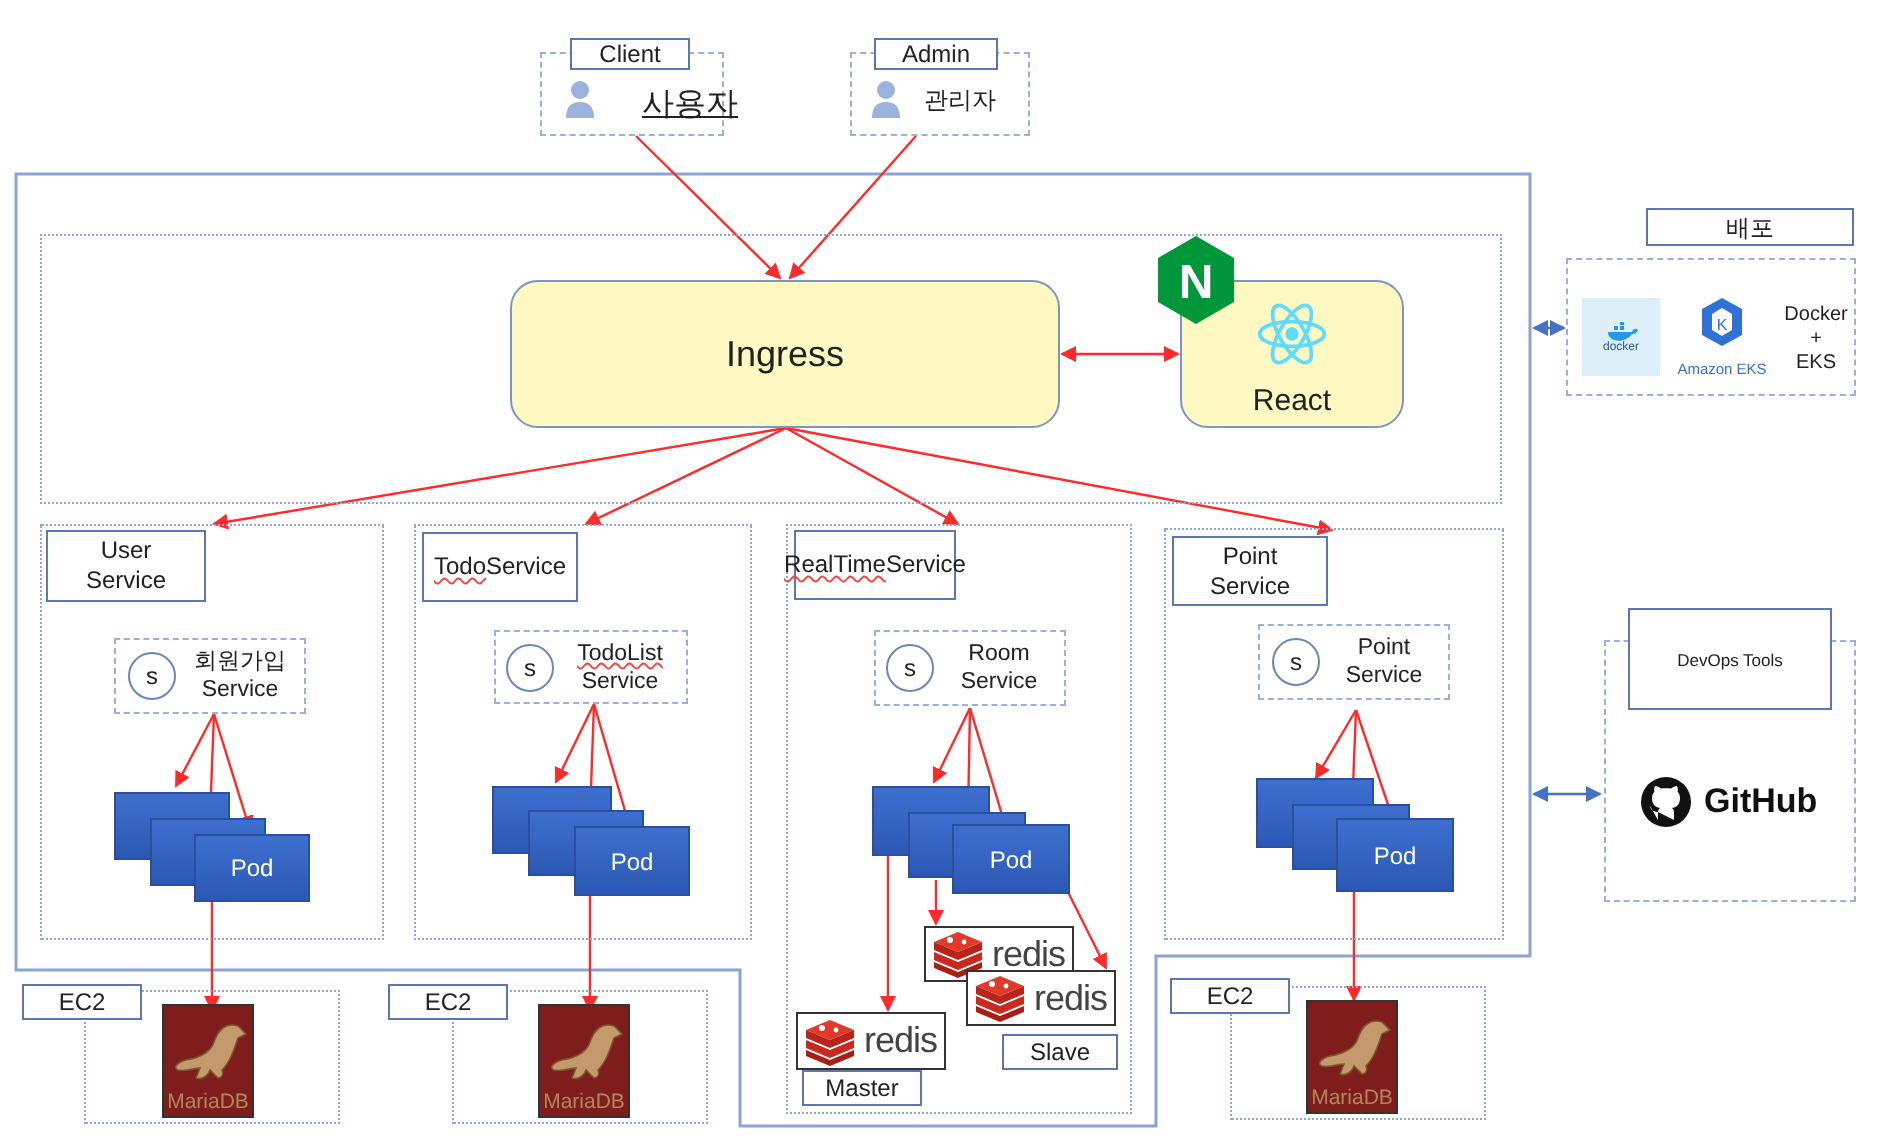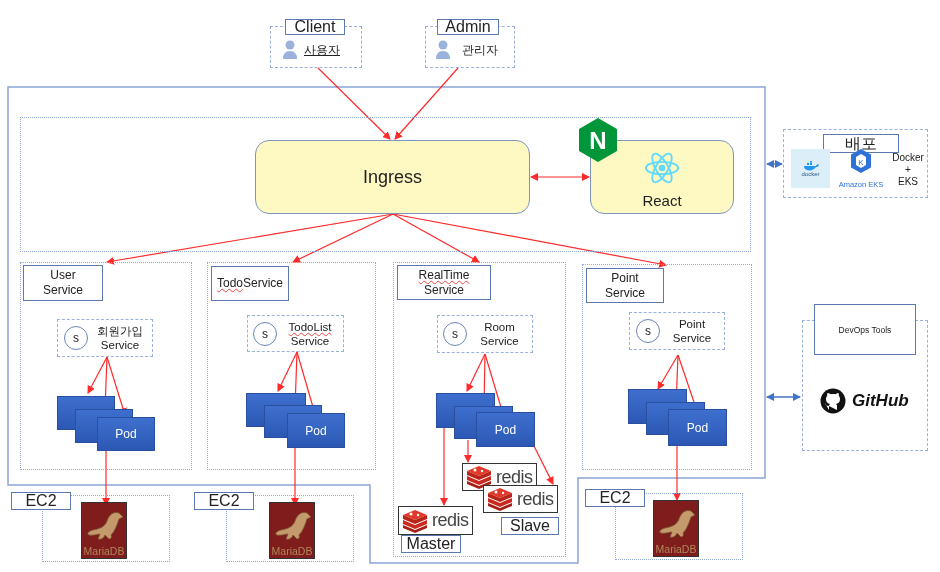--- a/index.html
+++ b/index.html
@@ -2,21 +2,21 @@
 <html><head>
 <meta charset="utf-8">
 <style>
   html, body { margin:0; padding:0; background:#ffffff; }
   body { width:940px; height:572px; position:relative; overflow:hidden;
          font-family:"Liberation Sans", "DejaVu Sans", sans-serif; color:#222; }
   .abs { position:absolute; box-sizing:border-box; }
   .dotted { border:1.5px dotted #8fa8d8; }
   .dashed { border:1.5px dashed #9ab1dc; }
   .label-box { background:#fff; border:1.5px solid #5b79b0; display:flex; align-items:center;
-               justify-content:center; text-align:center; font-size:16px; line-height:14px; }
+               justify-content:center; text-align:center; font-size:12px; line-height:14px; }
   .svc-title { font-size:12px; line-height:15px; }
   .round-box { border:1.5px solid #7d95c0; border-radius:14px; background:#fef9c3;
                display:flex; align-items:center; justify-content:center; }
   .s-circle { width:22px; height:22px; border:1.3px solid #6c86b8; border-radius:50%;
               display:flex; align-items:center; justify-content:center; font-size:12px; background:#fff; }
   .sbox-text { font-size:11.5px; line-height:14px; text-align:center; }
   .pod { background:linear-gradient(#3e6fce,#2c58b4); border:1px solid #2a4f9e; color:#fff;
          font-size:12px; display:flex; align-items:center; justify-content:center; }
   .redis { border:1.5px solid #333; background:#fff; display:flex; align-items:center; }
   .redis-word { font-size:18px; color:#444; margin-left:3px; letter-spacing:-0.5px; }
@@ -84,37 +84,37 @@
 </svg>
 
 <div class="abs dashed" style="left:270px;top:26px;width:92px;height:42px;"></div>
 <div class="abs label-box" style="left:285px;top:19px;width:60px;height:16px;">Client</div>
 <div class="abs" style="left:282px;top:40px;width:16px;height:20px;">
   <svg width="16" height="20">
       <circle cx="8" cy="5" r="4.5" fill="#9bb3dc"></circle>
       <path d="M1,19 Q1,11 8,11 Q15,11 15,19 Z" fill="#9bb3dc"></path>
     </svg>
 </div>
-<div class="abs" style="left:304px;top:42px;font-size:12px;text-decoration:underline;">사용자</div>
+<div class="abs" style="left:321px;top:42px;font-size:16px;text-decoration:underline;">사용자</div>
 
 <div class="abs dashed" style="left:425px;top:26px;width:90px;height:42px;"></div>
 <div class="abs label-box" style="left:437px;top:19px;width:62px;height:16px;">Admin</div>
 <div class="abs" style="left:435px;top:40px;width:16px;height:20px;">
   <svg width="16" height="20">
       <circle cx="8" cy="5" r="4.5" fill="#9bb3dc"></circle>
       <path d="M1,19 Q1,11 8,11 Q15,11 15,19 Z" fill="#9bb3dc"></path>
     </svg>
 </div>
 <div class="abs" style="left:462px;top:42px;font-size:12px;">관리자</div>
 
 <div class="abs dotted" style="left:20px;top:117px;width:731px;height:135px;"></div>
 <div class="abs round-box" style="left:255px;top:140px;width:275px;height:74px;">
   <span style="font-size:18px;">Ingress</span>
 </div>
-<div class="abs round-box" style="left:590px;top:140px;width:144px;height:74px;flex-direction:column;">
+<div class="abs round-box" style="left:590px;top:140px;width:112px;height:74px;flex-direction:column;">
   <span style="margin-top:4px;">
     <svg width="38" height="36" viewBox="-20 -18 40 36">
       <circle r="3.5" fill="#61dafb"></circle>
       <g fill="none" stroke="#61dafb" stroke-width="2">
         <ellipse rx="17" ry="6.5"></ellipse>
         <ellipse rx="17" ry="6.5" transform="rotate(60)"></ellipse>
         <ellipse rx="17" ry="6.5" transform="rotate(120)"></ellipse>
       </g>
     </svg>
   </span>
@@ -157,21 +157,21 @@
       <div>Service</div>
     </div>
 </div>
 <div class="abs pod" style="left:246px;top:393px;width:60px;height:34px;"></div>
 <div class="abs pod" style="left:264px;top:405px;width:58px;height:33px;">
     <span>P</span>
   </div>
 <div class="abs pod" style="left:287px;top:413px;width:58px;height:35px;">Pod</div>
 
 <div class="abs dotted" style="left:393px;top:262px;width:173px;height:295px;"></div>
-<div class="abs label-box svc-title" style="left:397px;top:265px;width:94px;height:35px;flex-direction:column;">
+<div class="abs label-box svc-title" style="left:397px;top:265px;width:81px;height:35px;flex-direction:row;">
   <span class="redfont-underline">RealTime</span>
     <span>Service</span>
 </div>
 <div class="abs dashed" style="left:437px;top:315px;width:96px;height:38px;display:flex;align-items:center;">
   <div class="s-circle" style="margin-left:5px;">s</div>
   <div class="sbox-text" style="flex:1;">
       <div>Room</div>
       <div>Service</div>
     </div>
 </div>
@@ -256,21 +256,21 @@
 <div class="abs dotted" style="left:615px;top:493px;width:128px;height:67px;"></div>
 <div class="abs label-box" style="left:585px;top:489px;width:60px;height:18px;">EC2</div>
 <div class="abs maria" style="left:653px;top:500px;width:46px;height:57px;">
   <svg width="42" height="36" viewBox="0 0 42 36">
       <path d="M36,4 C30,2 26,6 24,12 C22,18 16,20 10,21 C6,22 3,25 6,26 C10,27 14,25 17,25 L15,30 C18,31 21,29 22,26 L26,30 C28,30 29,28 28,26 C32,22 34,16 36,10 L40,8 Z" fill="#c49a6c" stroke="#7a5530" stroke-width="0.8"></path>
     </svg>
   <span class="maria-word">MariaDB</span>
 </div>
 
 <div class="abs dashed" style="left:783px;top:129px;width:145px;height:69px;"></div>
-<div class="abs label-box" style="left:823px;top:134px;width:76px;height:19px;">배포</div>
+<div class="abs label-box" style="left:823px;top:104px;width:104px;height:19px;">배포</div>
 <div class="abs" style="left:791px;top:149px;width:39px;height:39px;background:#dceef7;display:flex;flex-direction:column;align-items:center;justify-content:center;">
   <svg width="16" height="10" viewBox="0 0 16 10">
       <path d="M1,5 L13,5 C14,3 15,3 16,4 C15,6 14,6 13,6 C11,9 7,10 4,9 C2,8 1,7 1,5Z" fill="#2496ed"></path>
       <rect x="4" y="2" width="2" height="2" fill="#2496ed"></rect>
       <rect x="7" y="2" width="2" height="2" fill="#2496ed"></rect>
       <rect x="7" y="0" width="2" height="1.6" fill="#2496ed"></rect>
     </svg>
   <span style="font-size:6px;color:#2a5b8a;">docker</span>
 </div>
 <div class="abs" style="left:836px;top:148px;width:50px;height:46px;display:flex;flex-direction:column;align-items:center;">
@@ -287,14 +287,14 @@
     <div>EKS</div>
 </div>
 
 <div class="abs dashed" style="left:802px;top:320px;width:126px;height:131px;"></div>
 <div class="abs label-box" style="left:814px;top:304px;width:102px;height:51px;font-size:8.5px;">DevOps Tools</div>
 <div class="abs" style="left:820px;top:388px;display:flex;align-items:center;">
   <svg width="26" height="26" viewBox="0 0 26 26">
       <circle cx="13" cy="13" r="12.5" fill="#111"></circle>
       <path d="M9,22 L9,18 C6,18 5,16 5,15 M17,22 L17,18 C17,17 16.5,16.5 16,16 C19,15.5 20,13.5 20,11 C20,9.5 19.5,8.5 18.8,8 C19,7 19,6 18.5,5 C17.5,5 16.5,5.5 15.5,6.3 C14,6 12,6 10.5,6.3 C9.5,5.5 8.5,5 7.5,5 C7,6 7,7 7.2,8 C6.5,8.5 6,9.5 6,11 C6,13.5 7,15.5 10,16 C9.5,16.5 9,17 9,18" fill="#fff"></path>
     </svg>
-  <span style="font-size:17px;font-weight:bold;margin-left:6px;color:#111;font-style:italic;">GitHub</span>
+  <span style="font-size:17px;font-weight:bold;margin-left:6px;color:#111;">GitHub</span>
 </div>
 
 </body></html>

